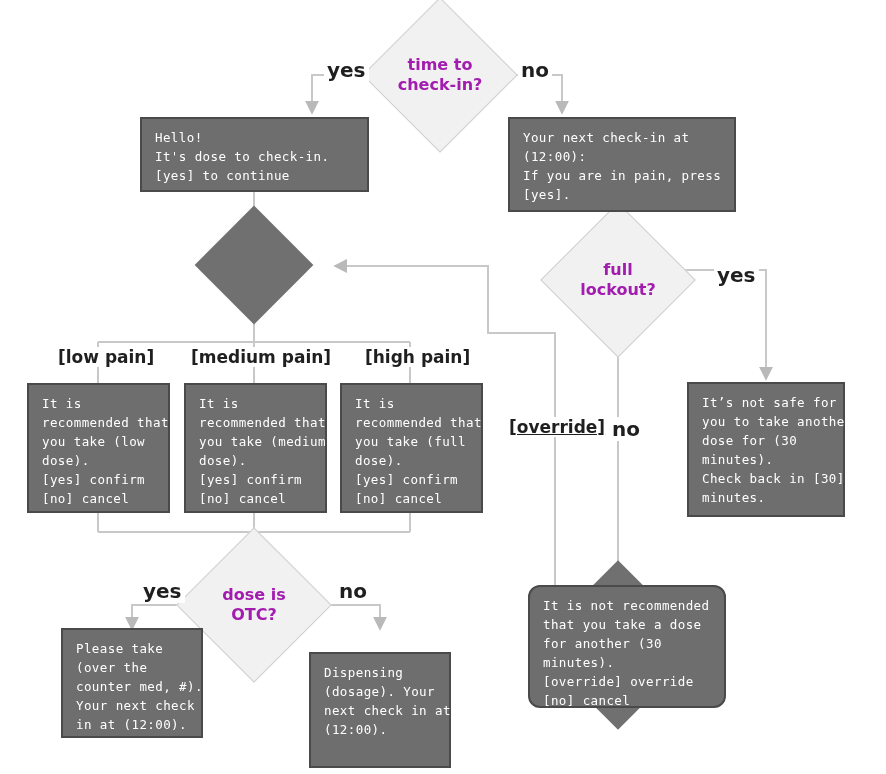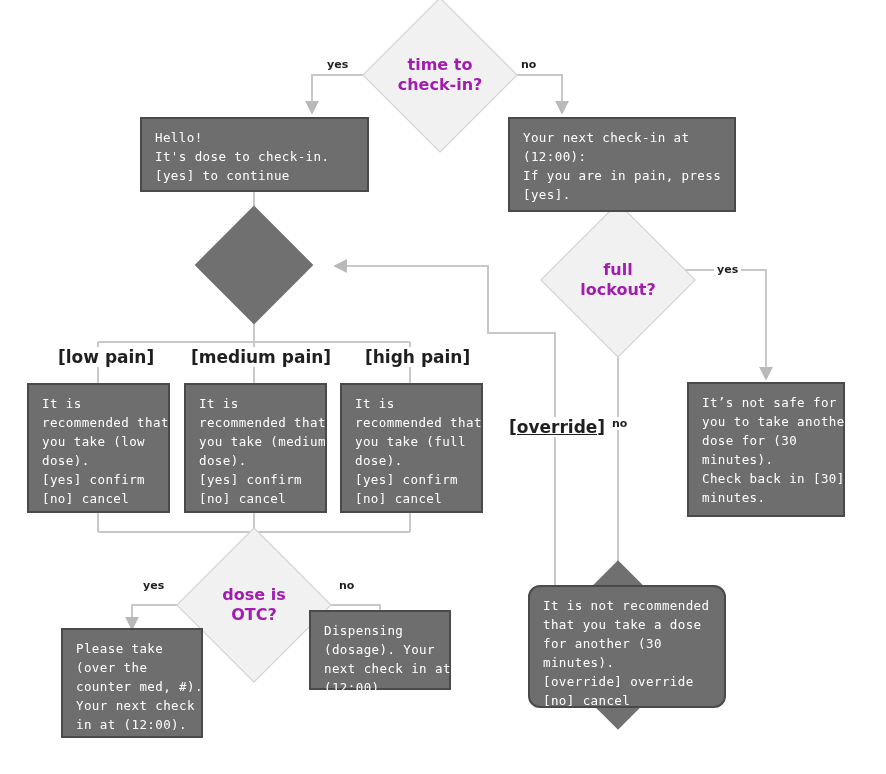--- a/index.html
+++ b/index.html
@@ -79,21 +79,21 @@
     background: #707070;
     transform: rotate(45deg);
     z-index: 2;
   }
 
   
   .elabel {
     position: absolute;
     font-family: "DejaVu Sans", sans-serif;
     font-weight: bold;
-    font-size: 11px;
+    font-size: 20px;
     color: #1f1f1f;
     white-space: pre;
     z-index: 6;
     background: #ffffff;
     padding: 0 3px;
   }
   .elabel.big {
     font-size: 17px;
   }
 </style>
@@ -207,21 +207,21 @@
 minutes).
 [override] override
 [no] cancel</div>
 
   <div class="msg" style="left:61px; top:628px; width:142px; height:110px;">Please take
 (over the
 counter med, #).
 Your next check
 in at (12:00).</div>
 
-  <div class="msg" style="left:309px; top:610px; width:142px; height:80px;">Dispensing
+  <div class="msg" style="left:309px; top:652px; width:142px; height:116px;">Dispensing
 (dosage). Your
 next check in at
 (12:00).</div>
 
   <span class="elabel" style="left:324px; top:58px;">yes</span>
 
   <span class="elabel" style="left:518px; top:58px;">no</span>
 
   <span class="elabel big" style="left:55px; top:347px;">[low pain]</span>
 

